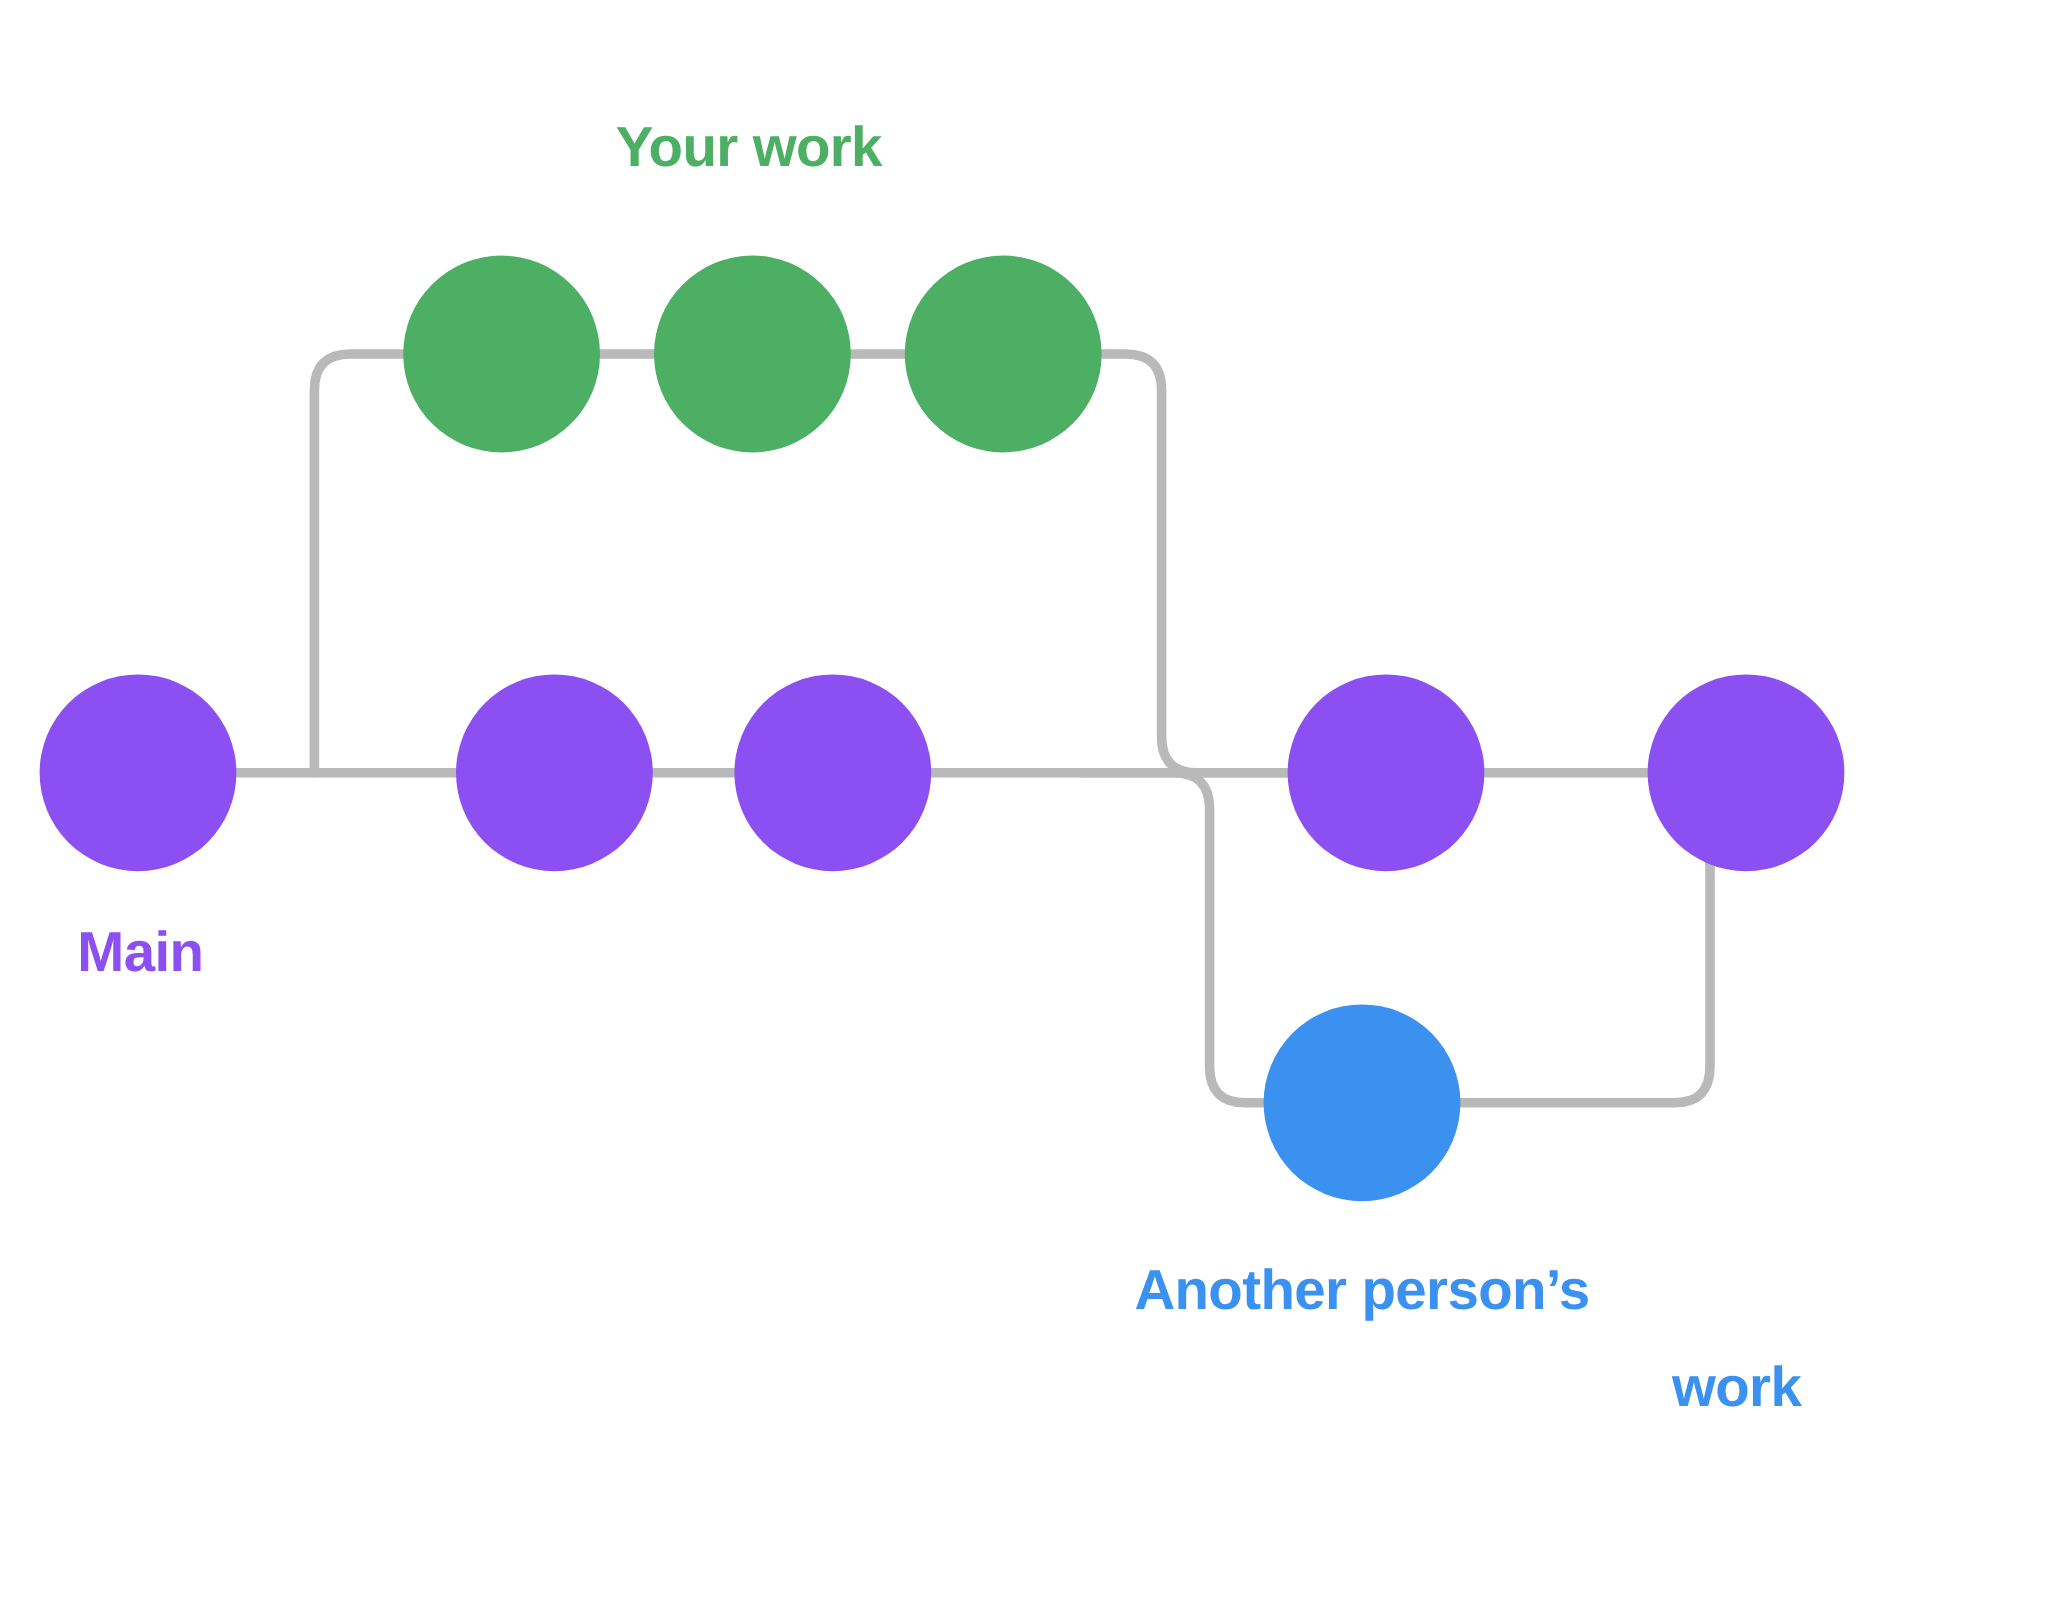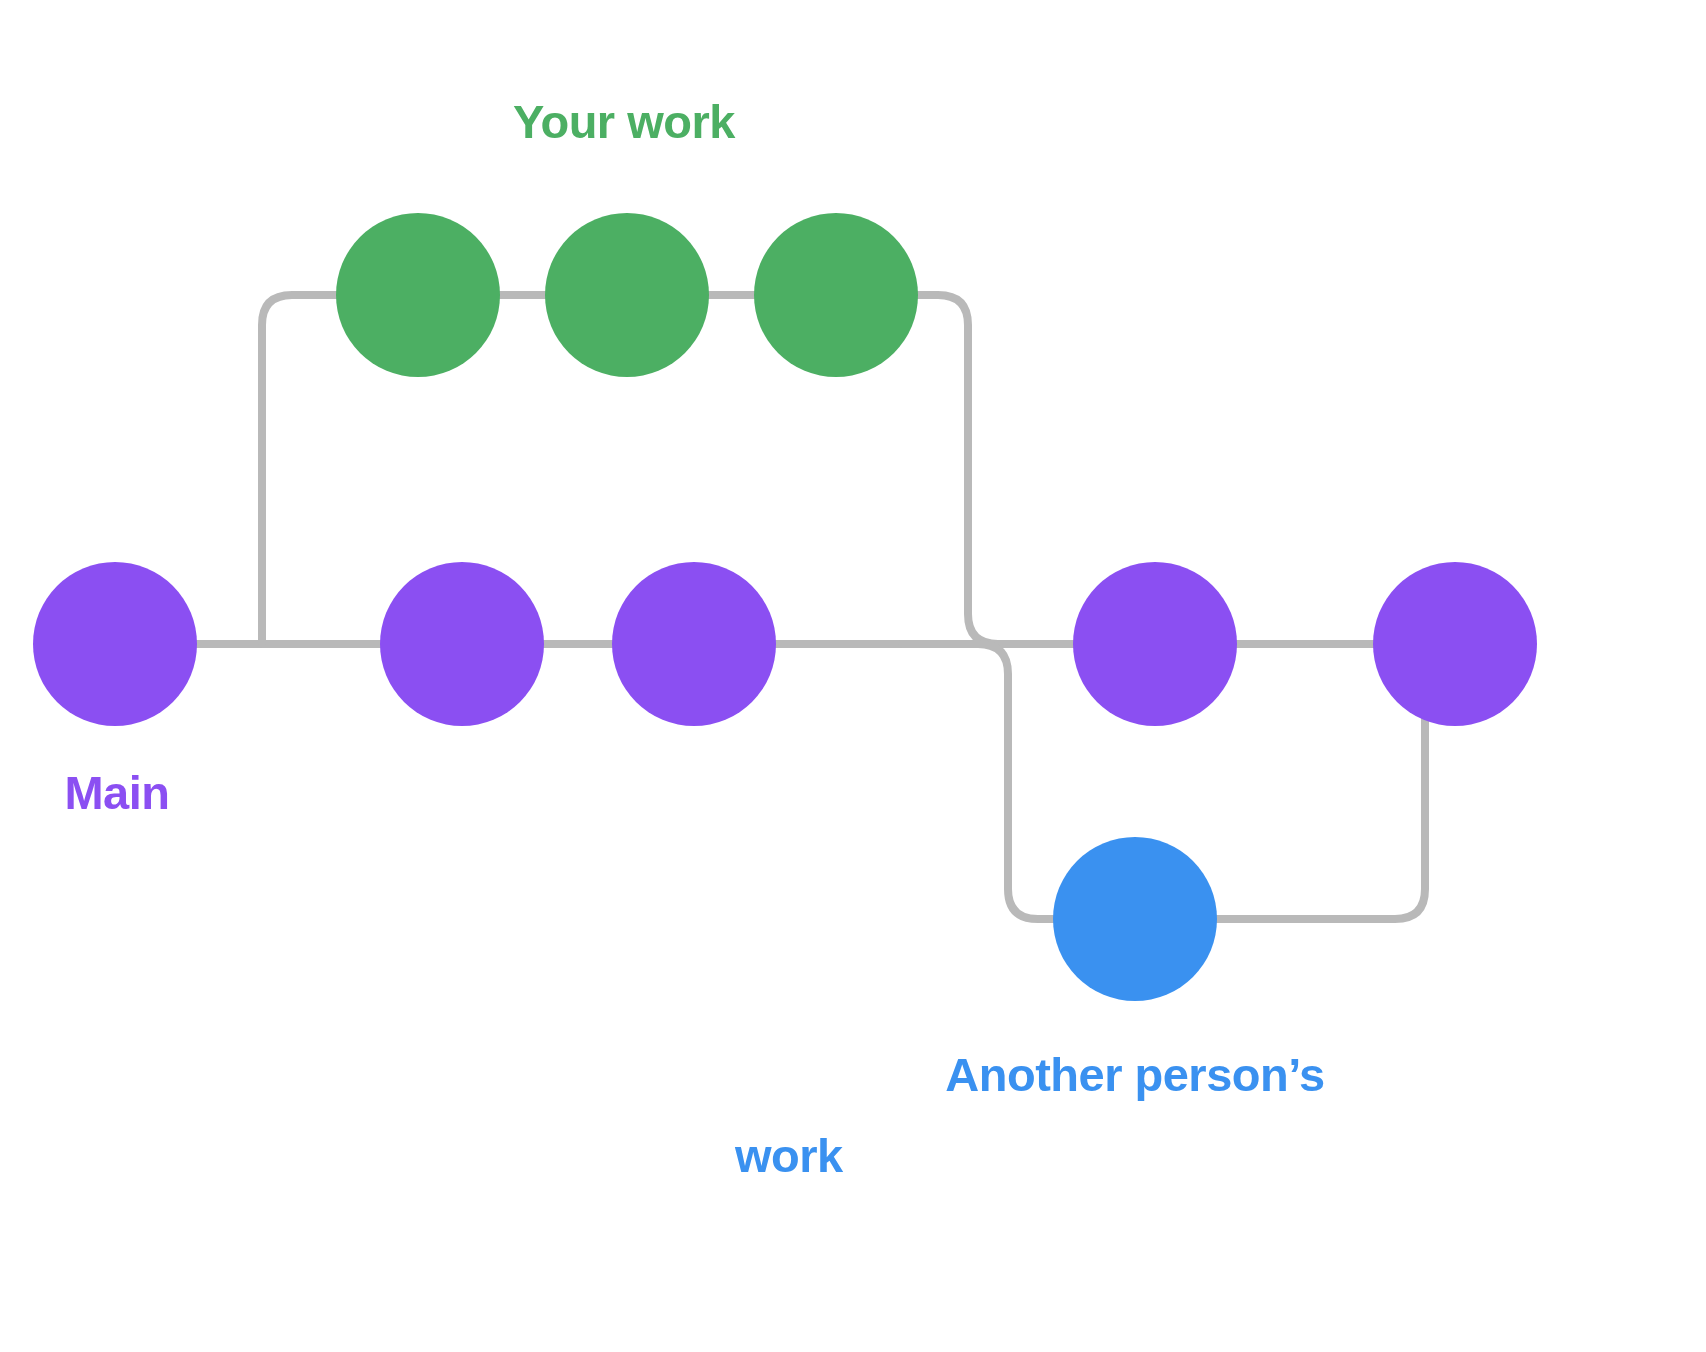--- a/index.html
+++ b/index.html
@@ -67,15 +67,15 @@
       <div class="node" style="left: 1373px; top: 562px; width: 164px; height: 164px; background: rgb(139, 79, 242);"></div>
       <div class="node" style="left: 336px; top: 213px; width: 164px; height: 164px; background: rgb(76, 175, 99);"></div>
       <div class="node" style="left: 545px; top: 213px; width: 164px; height: 164px; background: rgb(76, 175, 99);"></div>
       <div class="node" style="left: 754px; top: 213px; width: 164px; height: 164px; background: rgb(76, 175, 99);"></div>
       <div class="node" style="left: 1053px; top: 837px; width: 164px; height: 164px; background: rgb(58, 145, 240);"></div>
     </div>
 
   <div class="label label-center" style="color: rgb(76, 175, 99); font-size: 47px; left: 224px; width: 800px; top: 92.16px; text-align: center;">Your work</div>
   <div class="label label-center" style="color: rgb(139, 79, 242); font-size: 47px; left: -283px; width: 800px; top: 763.16px; text-align: center;">Main</div>
   <div class="label label-center" style="color: rgb(58, 145, 240); font-size: 47px; left: 735px; width: 800px; top: 1045.16px; ">Another person’s</div>
-  <div class="label label-center" style="color: rgb(58, 145, 240); font-size: 47px; left: 735px; width: 800px; top: 1126.16px; text-align: left;">work</div>
+  <div class="label label-center" style="color: rgb(58, 145, 240); font-size: 47px; left: 701px; width: 800px; top: 1126.16px; text-align: right;">work</div>
 
 </div>
 
 </body></html>

